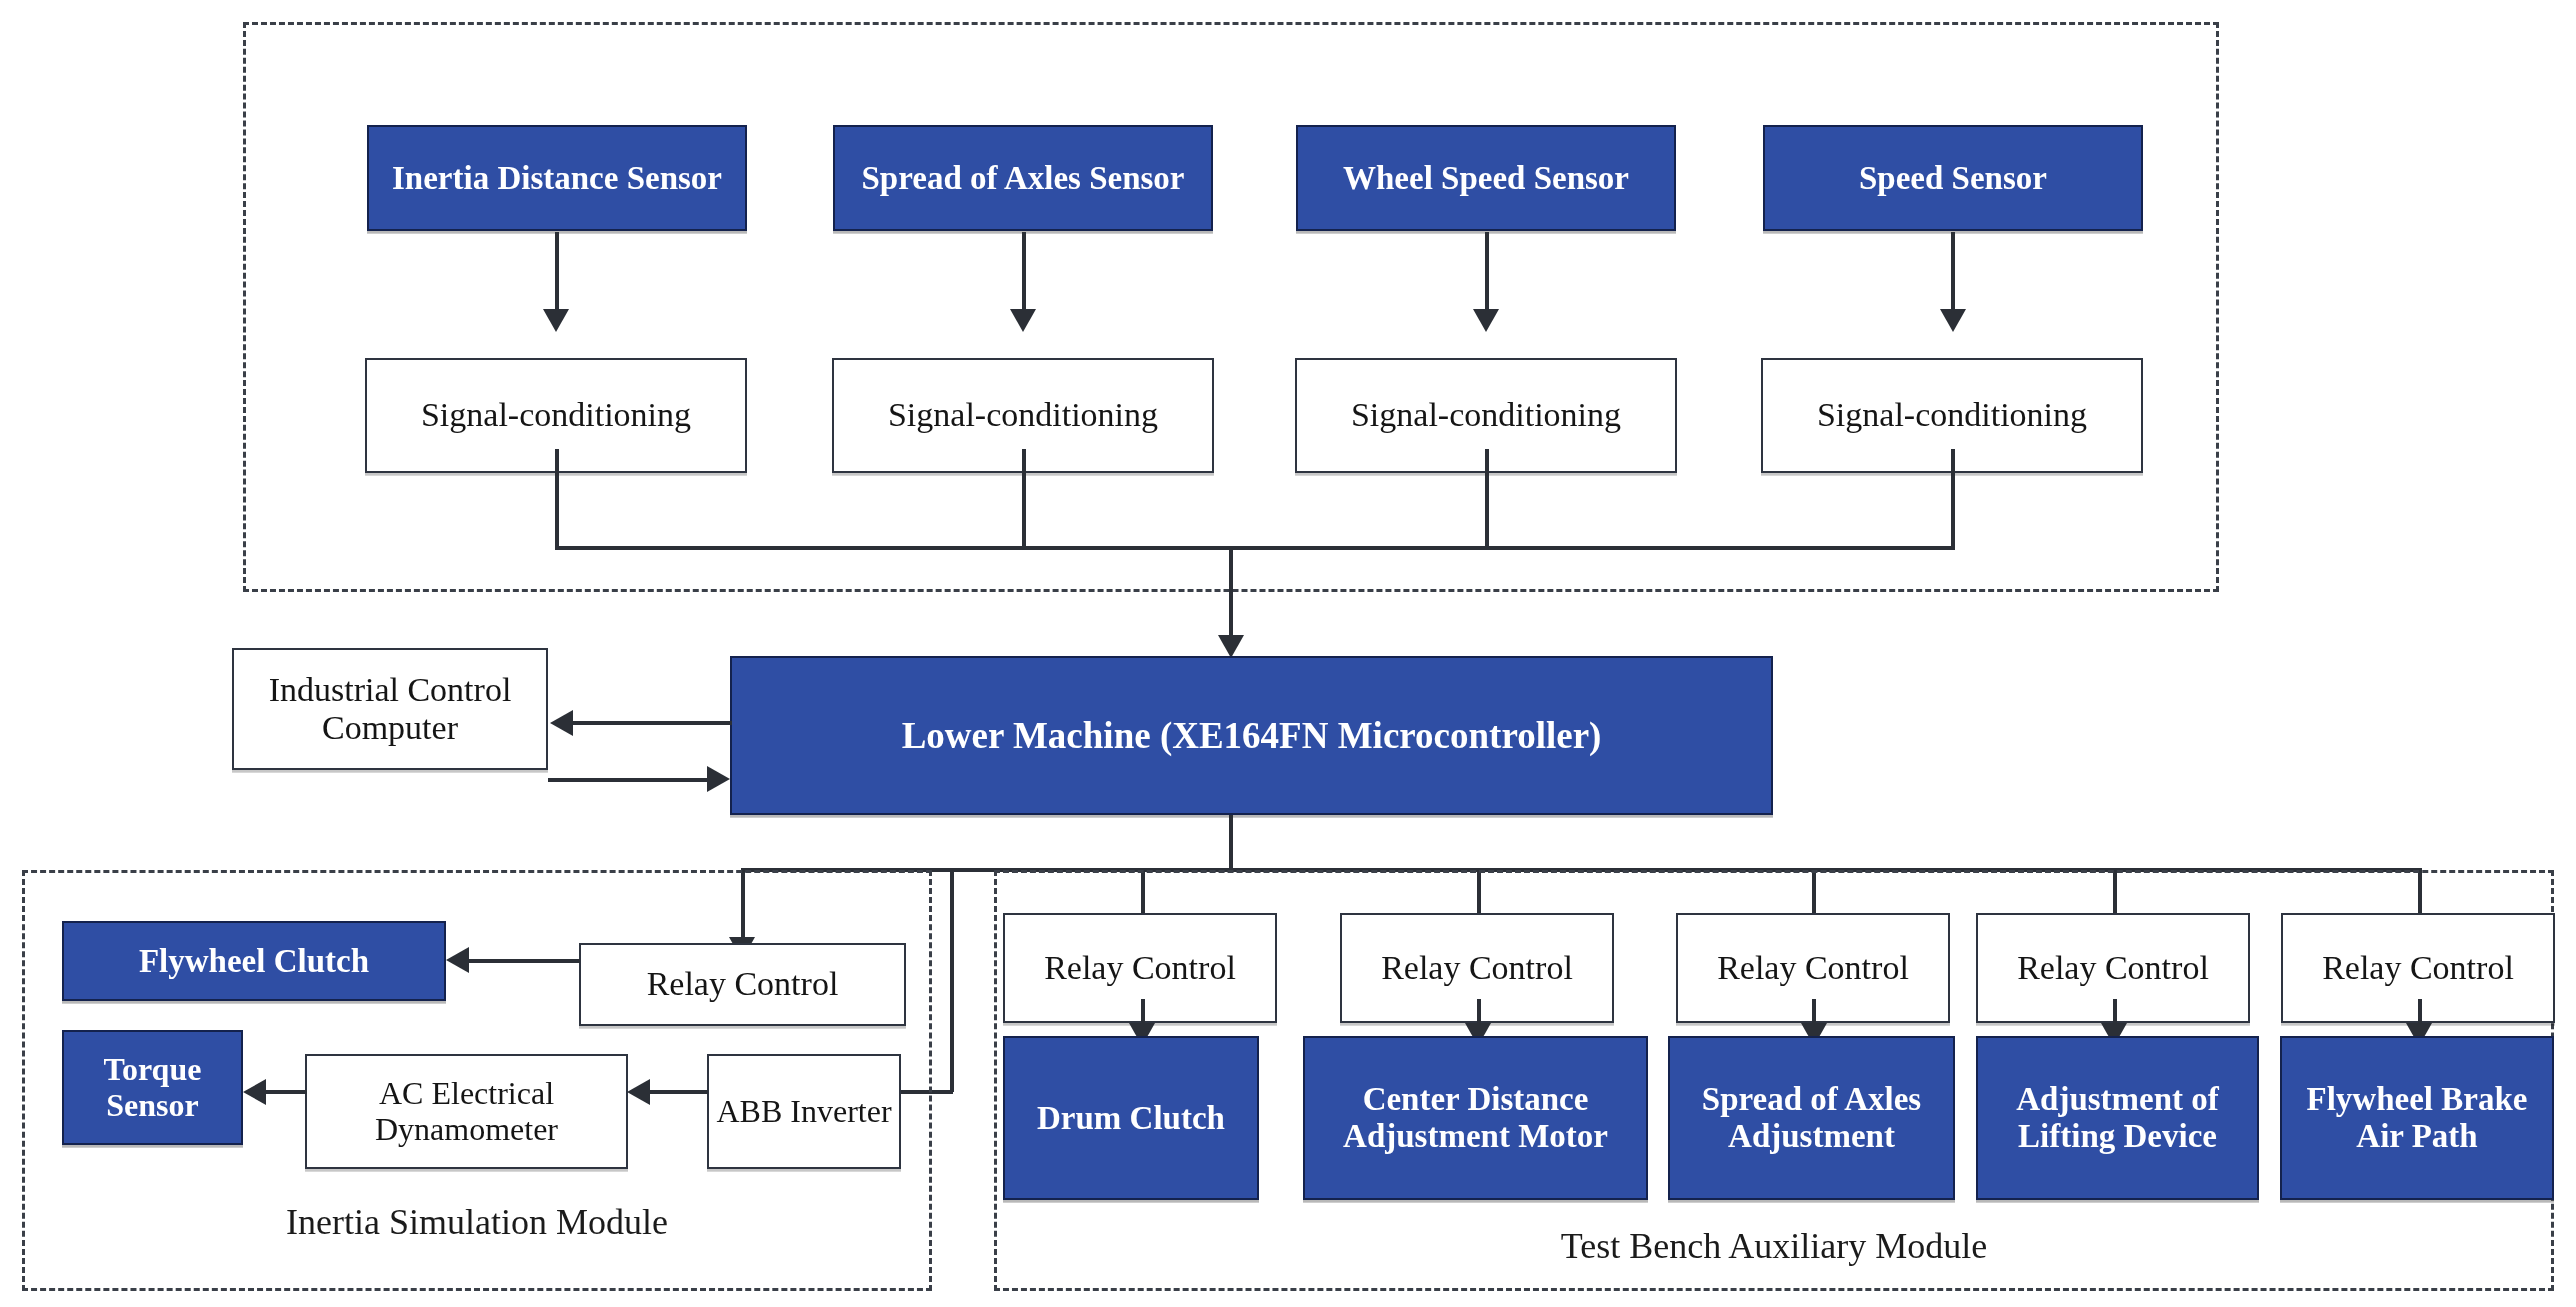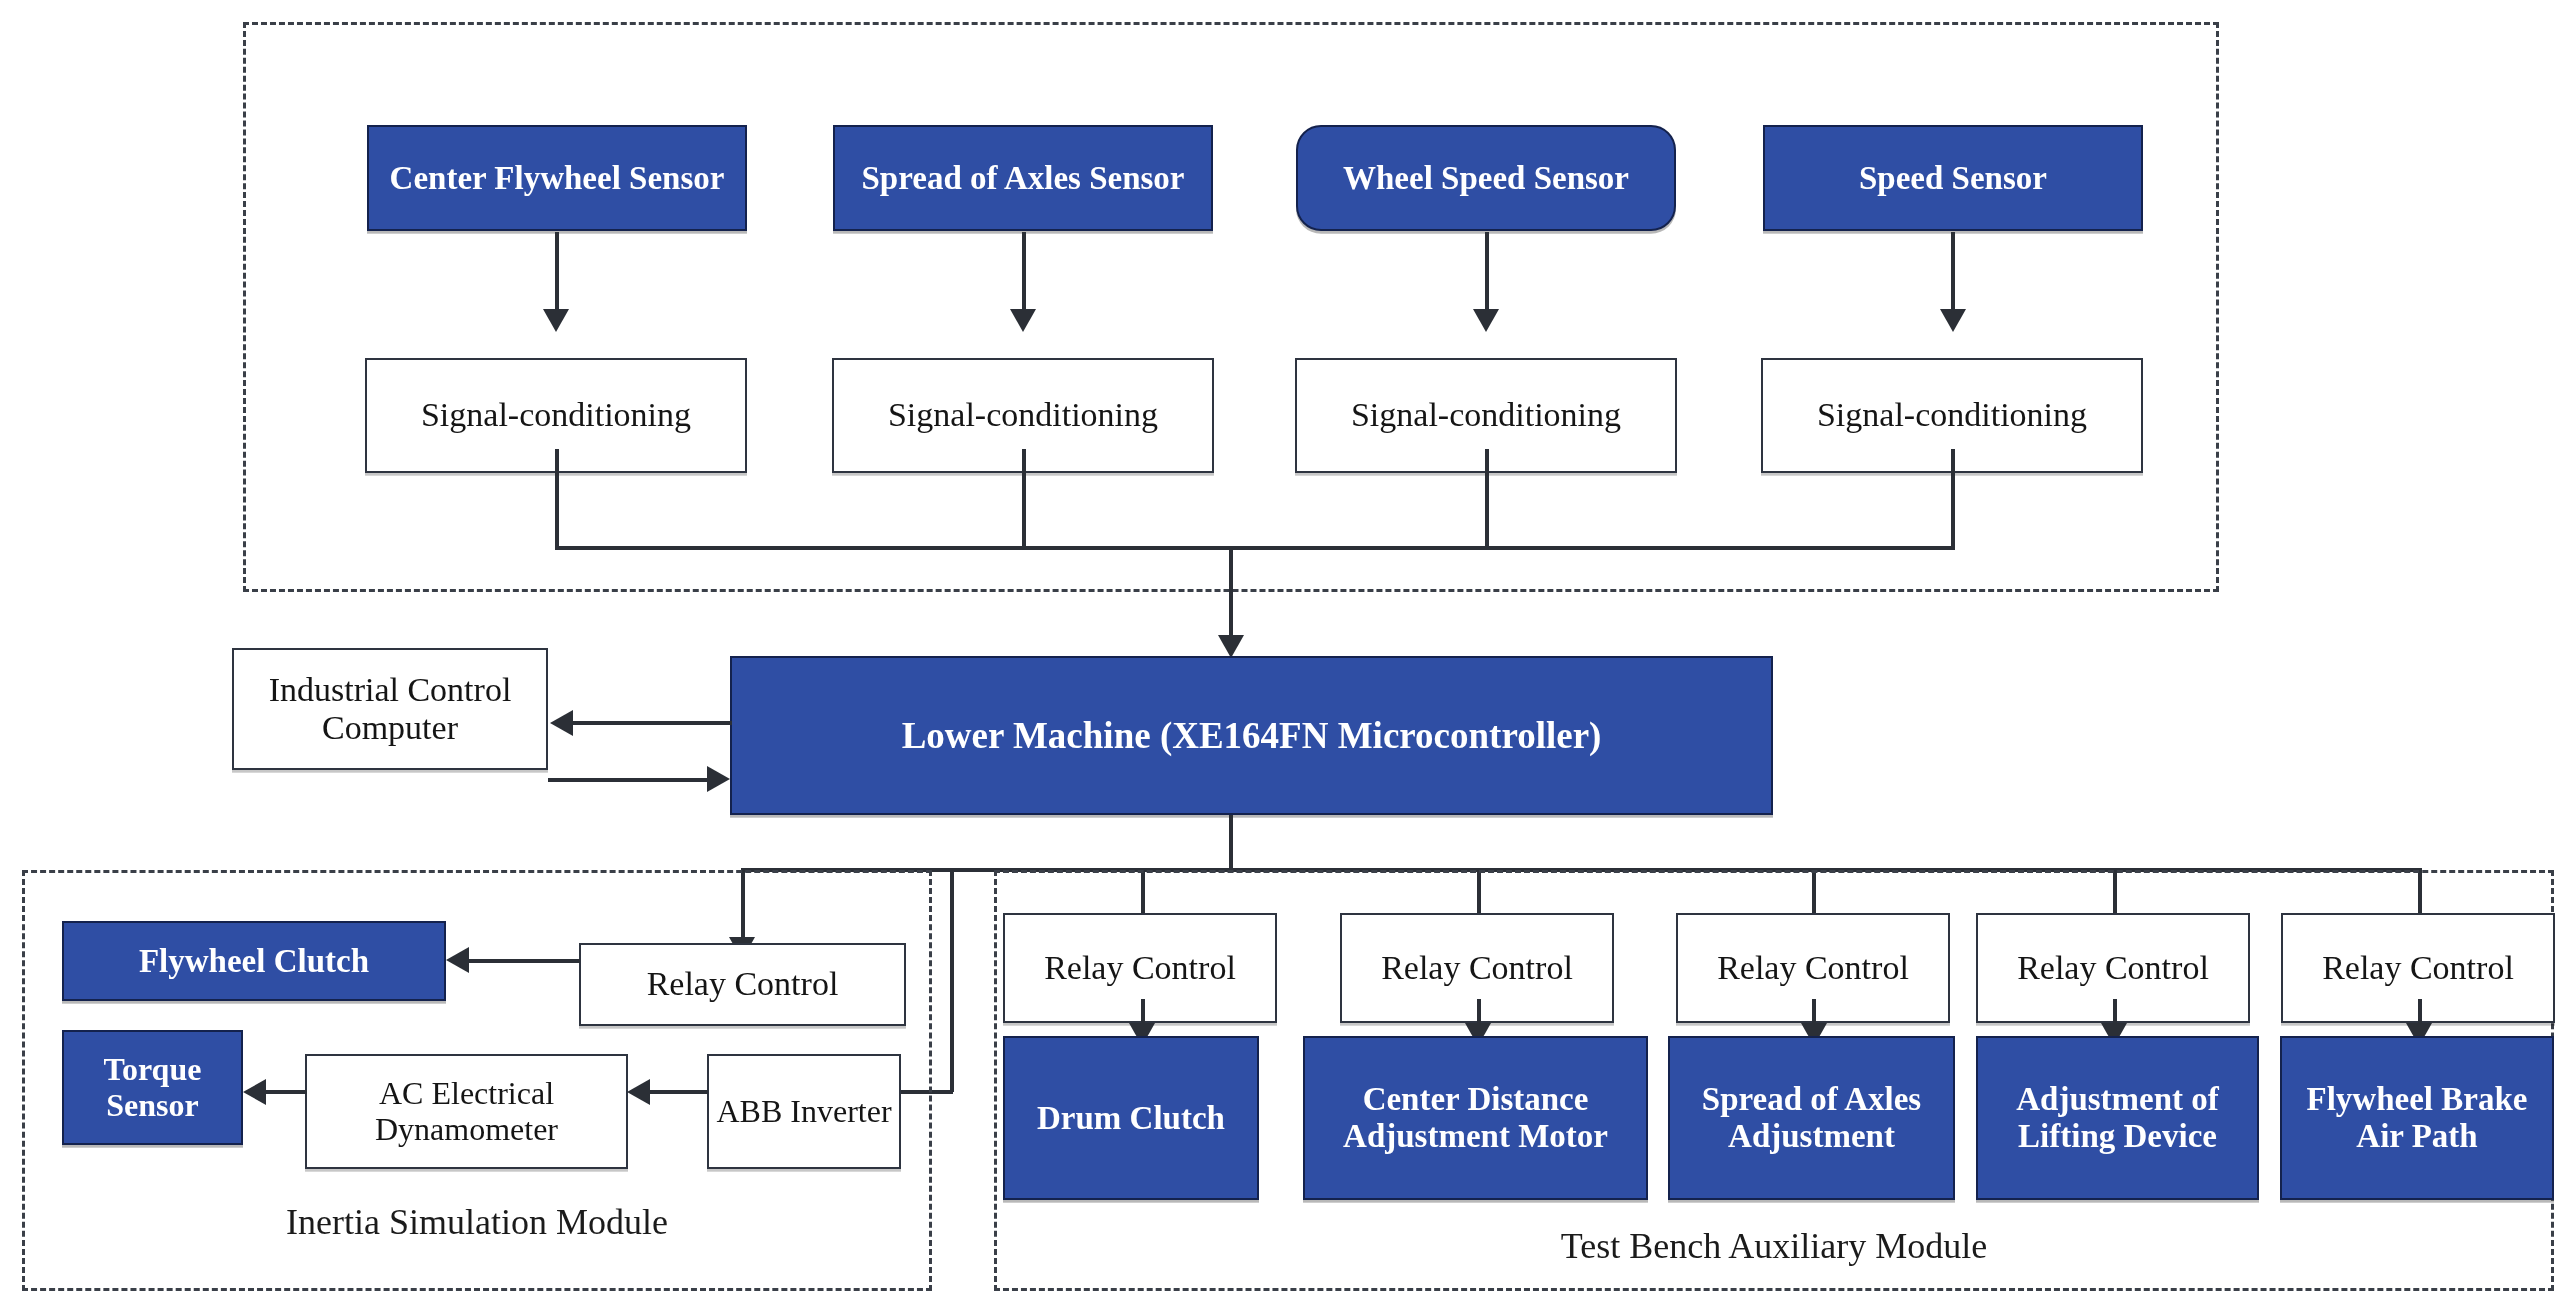--- a/index.html
+++ b/index.html
@@ -27,26 +27,26 @@
              border-left:23px solid #2b2f36;}
 </style>
 </head>
 <body>
 
 <div id="stage">
 
   <div class="dashed-region" style="left:243px;top:22px;width:1976px;height:570px;"></div>
 
   <div class="node blue" style="left:367px;top:125px;width:380px;height:106px;font-size:33px;">
-    <span>Center Flywheel Sensor</span>
+    <span>Inertia Distance Sensor</span>
     </div>
   <div class="node blue" style="left:833px;top:125px;width:380px;height:106px;font-size:33px;">
     <span>Spread of Axles Sensor</span>
     </div>
-  <div class="node blue" style="left:1296px;top:125px;width:380px;height:106px;font-size:33px;border-radius:25px;">
+  <div class="node blue" style="left:1296px;top:125px;width:380px;height:106px;font-size:33px;">
     <span>Wheel Speed Sensor</span>
     </div>
   <div class="node blue" style="left:1763px;top:125px;width:380px;height:106px;font-size:33px;">
     <span>Speed Sensor</span>
     </div>
 
   <div class="ln v" style="left:555px;top:232px;height:84px;"></div>
   <div class="arw down" style="left:543px;top:309px;"></div>
   <div class="ln v" style="left:1022px;top:232px;height:84px;"></div>
   <div class="arw down" style="left:1010px;top:309px;"></div>

